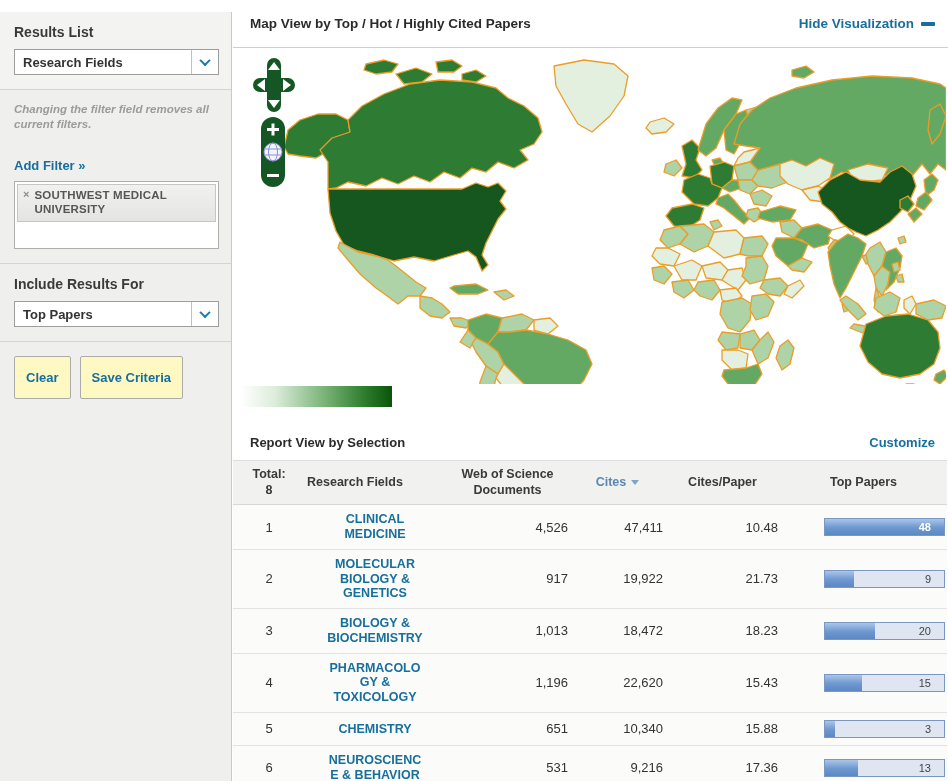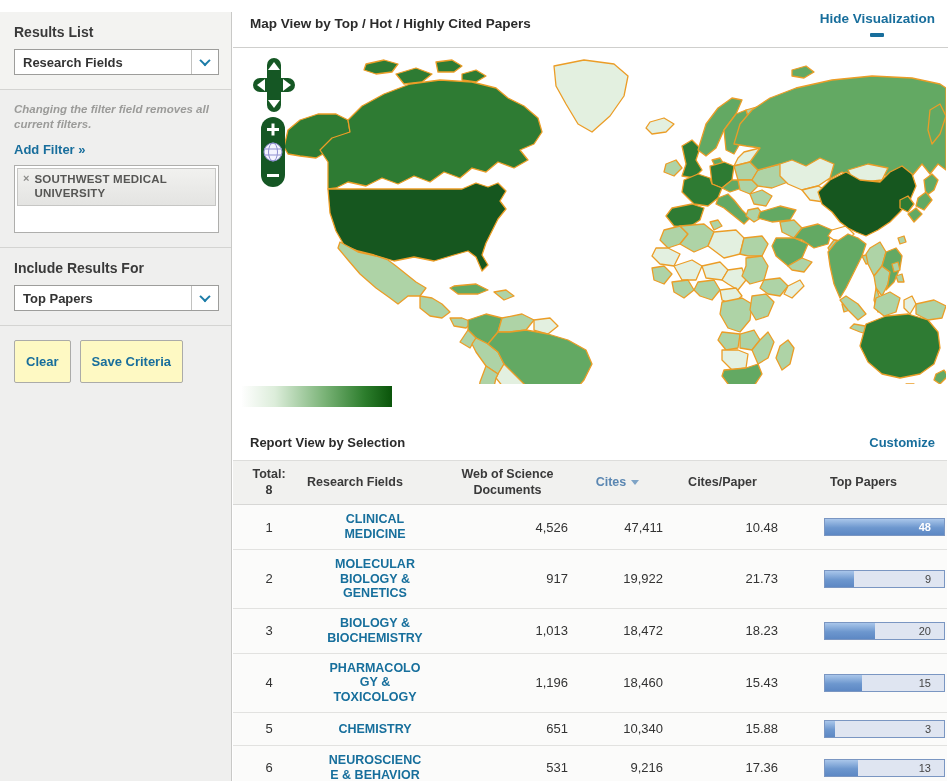--- a/index.html
+++ b/index.html
@@ -14,34 +14,34 @@
   
   .sidebar{position:absolute; left:0; top:12px; width:232px; height:781px; background:#efefee; border-right:1px solid #c9c9c7;}
   .sb-section{padding:12px 14px 14px 14px; border-bottom:1px solid #d4d4d2;}
   .sb-section.first{background:#f3f3f1;}
   .sb-h{font-size:14px; font-weight:bold; color:#3a3a3a; margin-bottom:9px;}
   .selectbox{display:flex; align-items:stretch; width:205px; height:26px; background:#fff; border:1px solid #9d9d9b; cursor:pointer;}
   .selectbox .sel-txt{flex:1; font-size:13px; font-weight:bold; color:#333; padding:5px 6px 0 8px; white-space:nowrap; overflow:hidden;}
   .selectbox .sel-chev{width:27px; border-left:1px solid #c2c2c0; display:flex; align-items:center; justify-content:center;}
   .chev-down{width:8px; height:8px; border-right:2.5px solid #1c7ca8; border-bottom:2.5px solid #1c7ca8; transform:rotate(45deg) translate(-1px,-1px);}
   .help-icon{display:inline-block; width:15px; height:15px; border-radius:50%; background:#17617f; color:#fff; font-size:11px; font-weight:bold; text-align:center; line-height:15px; vertical-align:-2px; margin-left:4px; cursor:pointer;}
-  .sb-note{font-size:11.5px; font-style:italic; font-weight:bold; color:#9b9b99; line-height:1.3; margin-bottom:8px;}
+  .sb-note{font-size:11.5px; font-style:italic; font-weight:bold; color:#9b9b99; line-height:1.3; margin-bottom:24px;}
   .sb-link{font-size:13px; font-weight:bold; color:var(--link); text-decoration:none; cursor:pointer; display:inline-block; margin-bottom:8px;}
   .filterbox{width:205px; height:68px; background:#fff; border:1px solid #aeaeac; padding:2px; overflow:hidden;}
   .chip{background:linear-gradient(#f1f1ef,#e4e4e2); border:1px solid #c6c6c4; padding:3px 5px 4px 5px; display:flex; gap:5px; cursor:default;}
   .chip .x{color:#8b8b89; font-size:11px; font-weight:bold; line-height:13px; cursor:pointer;}
   .chip .chip-label{font-size:11.5px; font-weight:bold; color:#565654; line-height:1.25; letter-spacing:.2px;}
   .btn-row{padding:14px 14px; display:flex; gap:9px;}
   .btn{background:#fef9c3; border:1px solid #ababa9; border-radius:2px; height:43px; padding:0 11px; font-family:"Liberation Sans",sans-serif; font-size:13px; font-weight:bold; color:var(--link); cursor:pointer;}
 
   
   .main{position:absolute; left:233px; top:0; width:715px; height:781px; background:#fff;}
   .viz-header{height:48px; border-bottom:1px solid #cfcfcd; display:flex; align-items:center; justify-content:space-between; padding:0 13px 0 17px;}
   .viz-title{font-size:13.5px; font-weight:bold; color:#2b2b2b;}
-  .viz-hide{display:flex; align-items:center; gap:7px; cursor:pointer;flex-direction:column;}
+  .viz-hide{display:flex; align-items:center; gap:7px; cursor:pointer;}
   .viz-hide .lbl{font-size:13.5px; font-weight:bold; color:var(--link);}
   .minus-icon{width:14px; height:4px; background:var(--link); border-radius:1px;}
 
   .map-area{position:relative; height:377px; overflow:hidden;}
   .map-svg{position:absolute; left:3px; top:4px;}
   .legend{position:absolute; left:9px; top:338px; width:150px; height:21px;
     background:linear-gradient(to right,#fefefe,#dcedda 22%,#7ab377 55%,#2c7d2c 82%,#0a540a);}
 
   .pan-ctrl{position:absolute; left:20px; top:10px; cursor:pointer;}
   .zoom-ctrl{position:absolute; left:27px; top:68px; cursor:pointer;}
@@ -337,21 +337,21 @@
         <div class="fill" style="width: 42%;"></div>
         <span class="val">20</span>
       </div>
     </td>
   </tr>
 
   <tr>
     <td class="rank">4</td>
     <td class="field"><span class="fname">PHARMACOLOGY &amp; TOXICOLOGY</span></td>
     <td class="num docs">1,196</td>
-    <td class="num cites">18,460</td>
+    <td class="num cites">22,620</td>
     <td class="num cpp">15.43</td>
     <td class="top">
       <div class="bar">
         <div class="fill" style="width: 31%;"></div>
         <span class="val">15</span>
       </div>
     </td>
   </tr>
 
   <tr>

